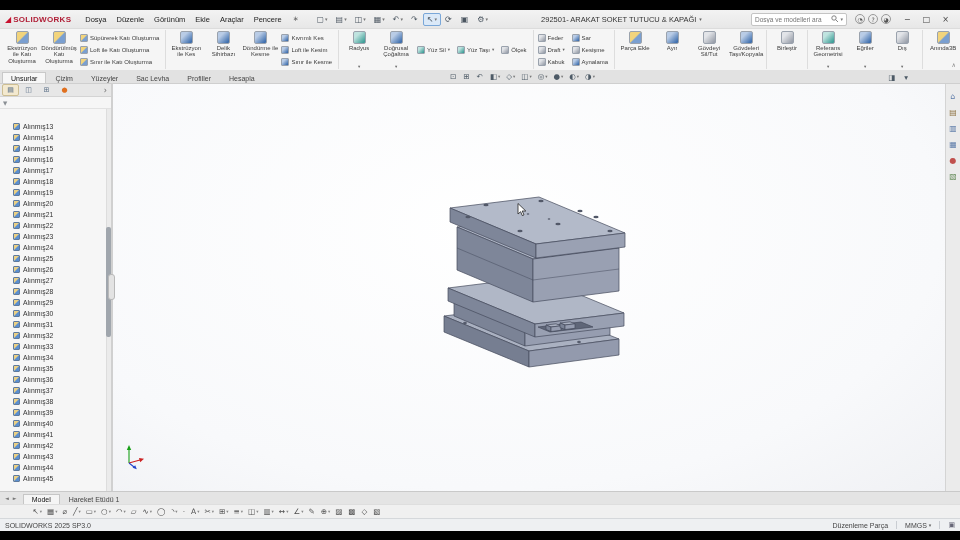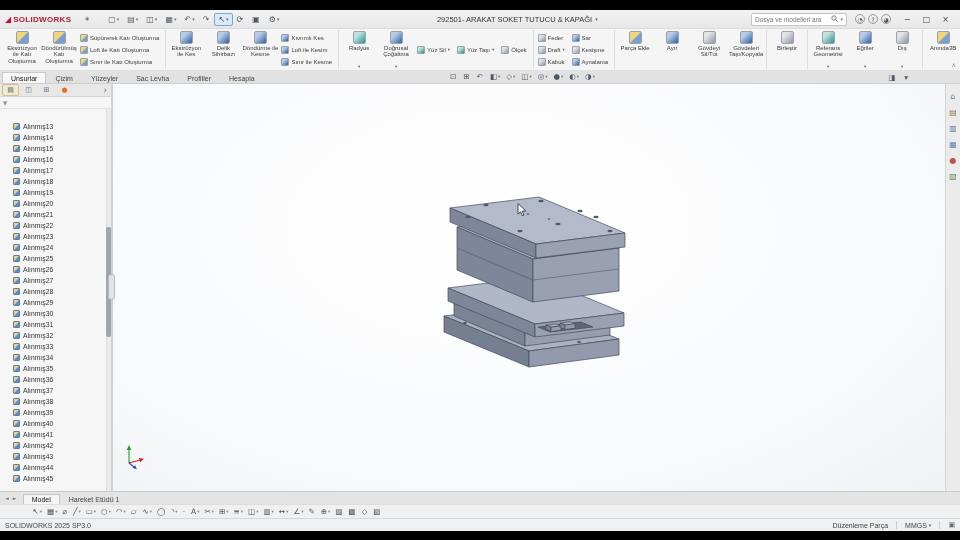--- a/index.html
+++ b/index.html
@@ -104,20 +104,29 @@
 </head>
 <body>
 
 <div class="app">
 
   <div class="titlebar">
     <div class="logo">
       <span class="logomark g">◢</span>
       <span class="logotext">SOLIDWORKS</span>
     </div>
+    <div class="menus">
+
+    <div class="menu-item">Dosya</div>
+        <div class="menu-item">Düzenle</div>
+        <div class="menu-item">Görünüm</div>
+        <div class="menu-item">Ekle</div>
+        <div class="menu-item">Araçlar</div>
+        <div class="menu-item">Pencere</div>
+      </div>
     <span class="pin g">∗</span>
     <div class="qat">
 
         <div class="qbtn">
           <span class="qg g">▢</span>
           <span class="qd g">▾</span>
         </div>
 
         <div class="qbtn">
           <span class="qg g">▤</span>

